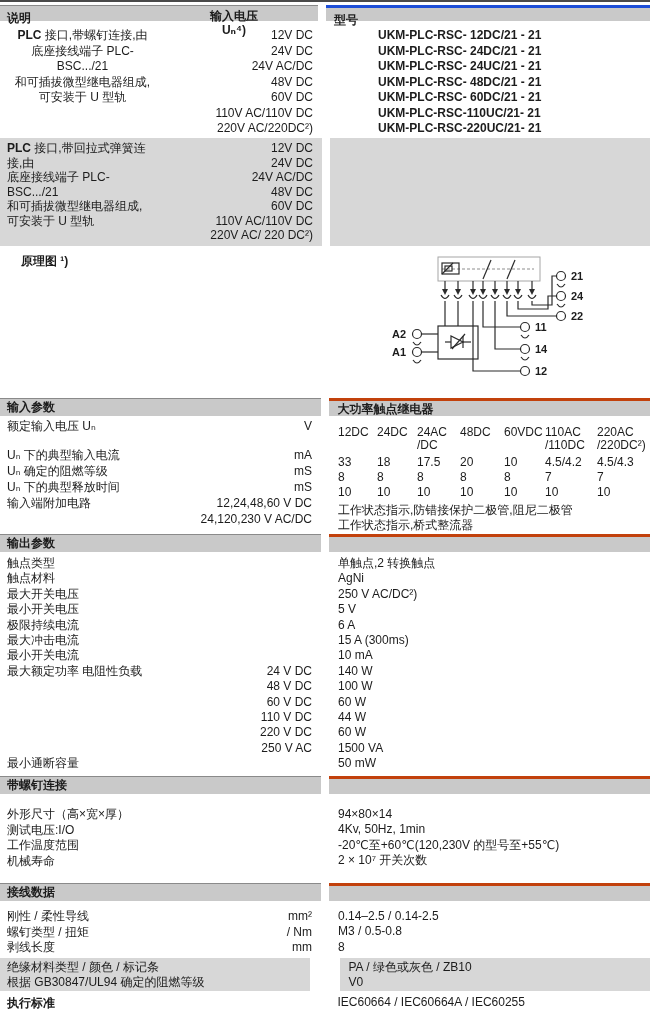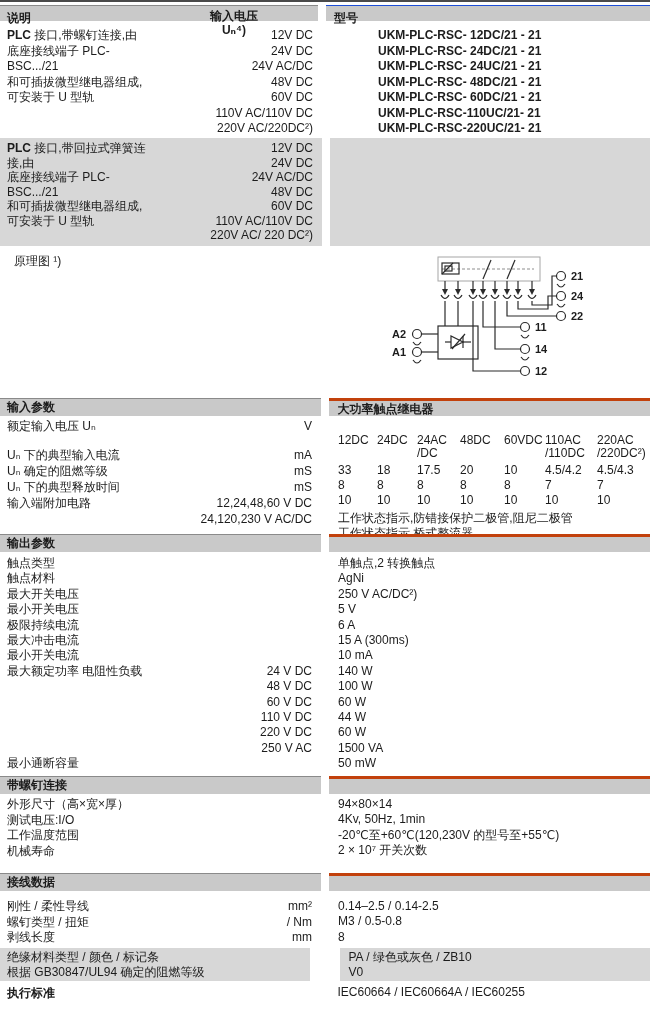--- a/index.html
+++ b/index.html
@@ -7,63 +7,63 @@
        -webkit-font-smoothing:antialiased;}
   .page{position:relative;width:650px;height:1012px;overflow:hidden;font-size:12px;background:#fff;}
   .topline{height:2px;background:#4a4a4a;}
   .gap3{height:3px;}.gap4{height:4px;}.gap2{height:2px;}
   .row{display:flex;}
   .cl{width:322px;}
   .cr{width:320px;margin-left:8px;}
   
   .hh{height:16px;}
   .hh .cl{display:flex;background:#c9c9c9;border-top:1px solid #8a8a8a;}
-  .hh .cr{background:#c9c9c9;border-top:1px solid #1d4ed8;padding:4px 0 0 8px;font-weight:bold;}
+  .hh .cr{background:#c9c9c9;border-top:3px solid #1d4ed8;padding:4px 0 0 8px;font-weight:bold;}
   .hh .htitle{flex:1;padding:4px 0 0 7px;font-weight:bold;}
   .hh .hvolt{width:150px;text-align:center;padding:3px 9px 0 0;font-weight:bold;line-height:14px;}
   
   .blk{height:110px;}
   .blk .cl{display:flex;}
-  .blk .desc{flex:1;padding:3px 0 0 7px;line-height:15.5px;}
+  .blk .desc{flex:1;padding:3px 0 0 7px;line-height:15.5px;text-align:center;}
   .blk .volts{width:155px;text-align:right;padding:3px 9px 0 0;line-height:15.5px;}
   .blk .models{padding:3px 0 0 8px;line-height:15.5px;font-weight:bold;margin-left:40px;}
   .blk2{height:108px;}
   .blk2 .cl{display:flex;background:#d7d7d7;}
   .blk2 .cr{background:#d7d7d7;}
   .blk2 .desc{flex:1;padding:3px 0 0 7px;line-height:14.5px;}
   .blk2 .volts{width:165px;text-align:right;padding:3px 9px 0 0;line-height:14.5px;}
   
   .schem{position:relative;height:152px;}
-  .schem .slabel{position:absolute;left:14px;top:7px;font-weight:normal;}
+  .schem .slabel{position:absolute;left:21px;top:7px;font-weight:bold;}
   .schem svg{position:absolute;left:384px;top:2px;}
   
   .sbar{height:18px;}
   .sbar .cl{background:#c9c9c9;border-top:1px solid #8a8a8a;padding-left:7px;font-weight:bold;line-height:17px;}
   .sbar .cr{background:#c9c9c9;border-top:3px solid #c2410c;padding-left:8px;font-weight:bold;line-height:17px;}
   
   .prow{display:flex;line-height:16px;}
   .prow .lab{flex:1;padding-left:7px;}
   .prow .unit{text-align:right;padding-right:10px;white-space:nowrap;}
   .orow{display:flex;line-height:15.4px;}
   .orow .lab{flex:1;padding-left:7px;}
   .orow .unit{text-align:right;padding-right:10px;white-space:nowrap;}
   .vrow{line-height:15.4px;padding-left:8px;white-space:nowrap;}
   .ibody{height:118px;}
   .ibody .cl{padding-top:2px;}
-  .ibody .cr{padding-top:18px;}
+  .ibody .cr{padding-top:10px;}
   .spacer13{height:13px;}
   .itable{padding-left:8px;}
   .ith,.itr{display:grid;grid-template-columns:39px 40px 43px 44px 41px 52px 1fr;}
   .ith div{line-height:13px;white-space:nowrap;}
   .itr{line-height:15px;margin-top:0;}
   .itr span{white-space:nowrap;}
   .ith{margin-bottom:3px;}
   .inotes{margin-top:3px;padding-left:8px;line-height:15px;white-space:nowrap;}
   .obody{height:220px;padding-top:4px;}
-  .gbody{height:65px;padding-top:3px;}
+  .gbody{height:65px;padding-top:13px;}
   .gbody .prow,.cbody .prow{line-height:15.5px;}
   .gmargin{height:11px;}
   .cbody{height:49px;padding-top:8px;}
   .insul{height:33px;gap:22px;}
   .insul .cl{background:#d7d7d7;padding:2px 0 0 7px;line-height:15px;}
   .insul .cr{background:#d7d7d7;padding:2px 0 0 8px;line-height:15px;}
   .stdrow{height:17px;padding-top:2px;}
   .stdrow .cl{padding-left:7px;font-weight:bold;}
   .stdrow .cr{padding-left:8px;}
   text{font-family:"Liberation Sans","DejaVu Sans",sans-serif;font-weight:bold;font-size:11px;fill:#1c1c1c;}

